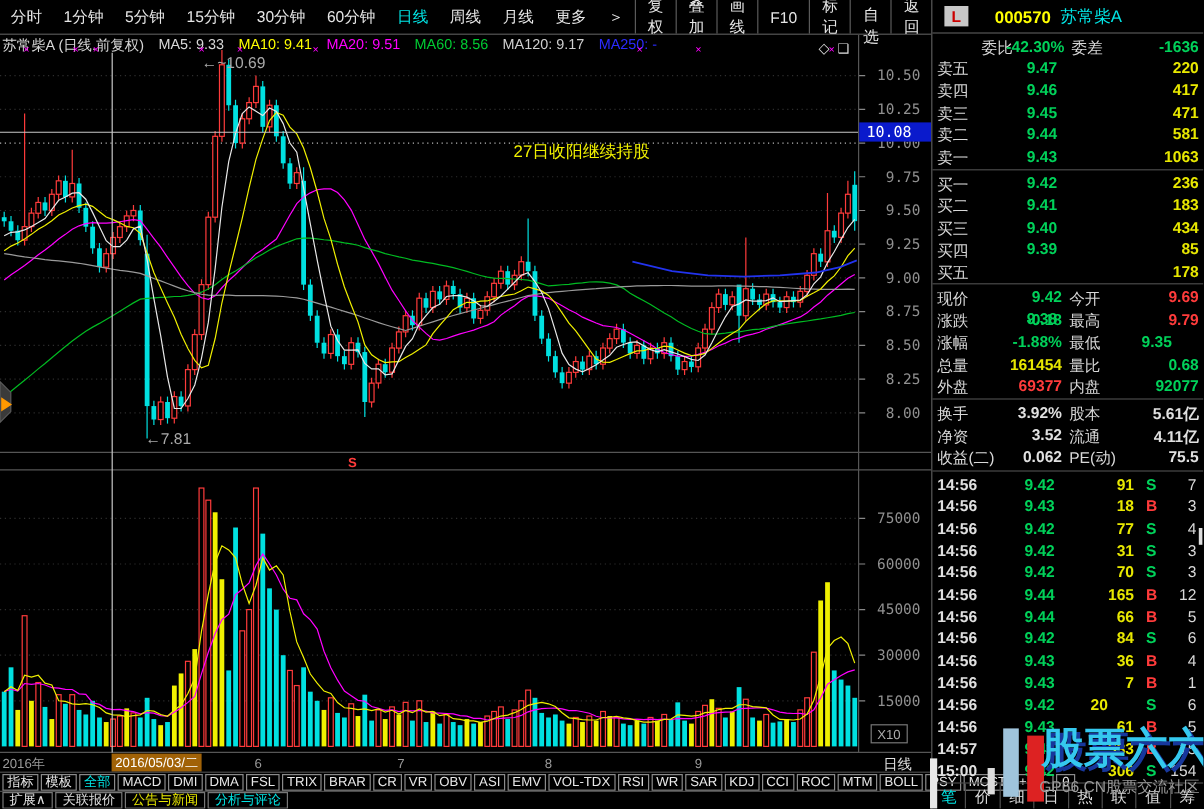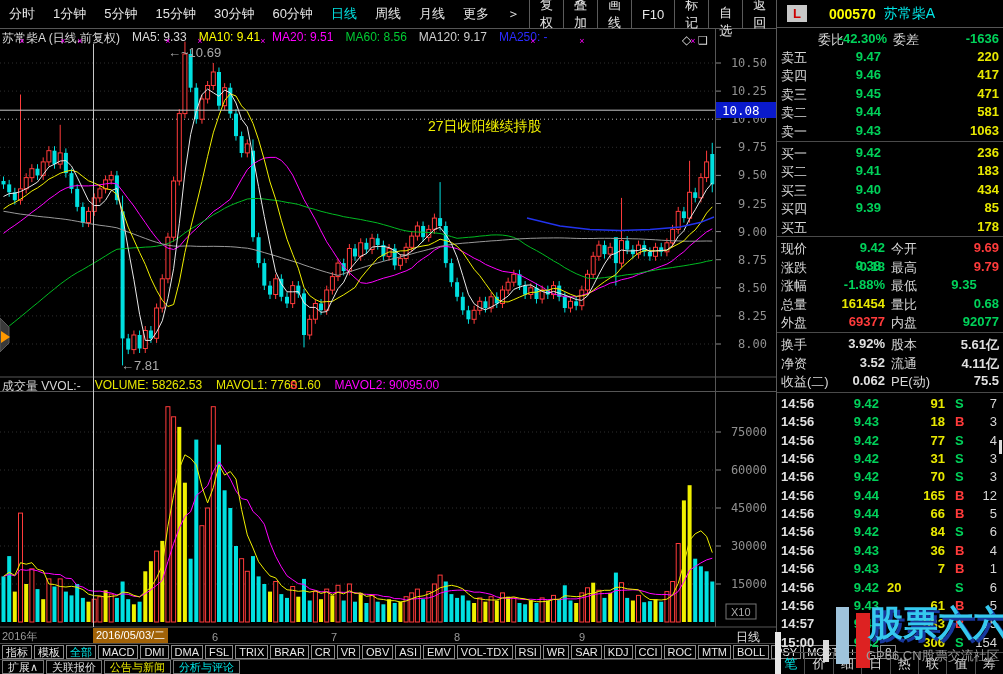--- a/index.html
+++ b/index.html
@@ -81,26 +81,20 @@
   </div>
 
   <div id="chead" class="abs">
       <span style="color: rgb(216, 216, 216);">苏常柴A (日线.前复权)</span>
       <span style="color: rgb(216, 216, 216);">MA5: 9.33</span>
       <span style="color: rgb(255, 255, 0);">MA10: 9.41</span>
       <span style="color: rgb(255, 0, 255);">MA20: 9.51</span>
       <span style="color: rgb(0, 204, 51);">MA60: 8.56</span>
       <span style="color: rgb(207, 207, 207);">MA120: 9.17</span>
       <span style="color: rgb(43, 43, 255);">MA250: -</span>
-    </div>
-  <div id="vhead" class="abs">
-      <span style="color: rgb(216, 216, 216);">成交量 VVOL:-</span>
-      <span style="color: rgb(232, 232, 0);">VOLUME: 58262.53</span>
-      <span style="color: rgb(232, 232, 0);">MAVOL1: 77601.60</span>
-      <span style="color: rgb(255, 0, 255);">MAVOL2: 90095.00</span>
     </div>
 
   <div class="abs" style="left:0;top:29px;width:776px;height:603px;">
     <svg id="chartsvg" width="776" height="603" viewBox="0 29 776 603" xmlns="http://www.w3.org/2000/svg">
         <line x1="0" y1="63.0" x2="715" y2="63.0" stroke="#2e2e2e" stroke-width="1" stroke-dasharray="1,3"></line>
         <line x1="715" y1="63.0" x2="721" y2="63.0" stroke="#888"></line>
         <text x="767" y="67" fill="#909090" font-size="12" text-anchor="end" font-family="DejaVu Sans Mono,monospace">10.50</text>
         <line x1="0" y1="91.1" x2="715" y2="91.1" stroke="#2e2e2e" stroke-width="1" stroke-dasharray="1,3"></line>
         <line x1="715" y1="91.1" x2="721" y2="91.1" stroke="#888"></line>
         <text x="767" y="95.1" fill="#909090" font-size="12" text-anchor="end" font-family="DejaVu Sans Mono,monospace">10.25</text>
@@ -794,21 +788,21 @@
         <div class="rp-row" style="top: 560.15px;">
           <span class="white" style="left: 4px;">14:56</span>
           <span class="green" style="left: 52px; width: 50px; display: inline-block; text-align: right;">9.43</span>
           <span class="yellow" style="left: 110px; width: 58px; display: inline-block; text-align: right;">7</span>
           <span class="red" style="left: 178px;">B</span>
           <span class="lab" style="left: 192px; width: 28px; display: inline-block; text-align: right;">1</span>
         </div>
         <div class="rp-row" style="top: 578.5px;">
           <span class="white" style="left: 4px;">14:56</span>
           <span class="green" style="left: 52px; width: 50px; display: inline-block; text-align: right;">9.42</span>
-          <span class="yellow" style="left: 110px; width: 58px; display: inline-block; text-align: left;">20</span>
+          <span class="yellow" style="left: 110px; width: 58px; display: inline-block; text-align: center;">20</span>
           <span class="green" style="left: 178px;">S</span>
           <span class="lab" style="left: 192px; width: 28px; display: inline-block; text-align: right;">6</span>
         </div>
         <div class="rp-row" style="top: 596.85px;">
           <span class="white" style="left: 4px;">14:56</span>
           <span class="green" style="left: 52px; width: 50px; display: inline-block; text-align: right;">9.43</span>
           <span class="yellow" style="left: 110px; width: 58px; display: inline-block; text-align: right;">61</span>
           <span class="red" style="left: 178px;">B</span>
           <span class="lab" style="left: 192px; width: 28px; display: inline-block; text-align: right;">5</span>
         </div>

